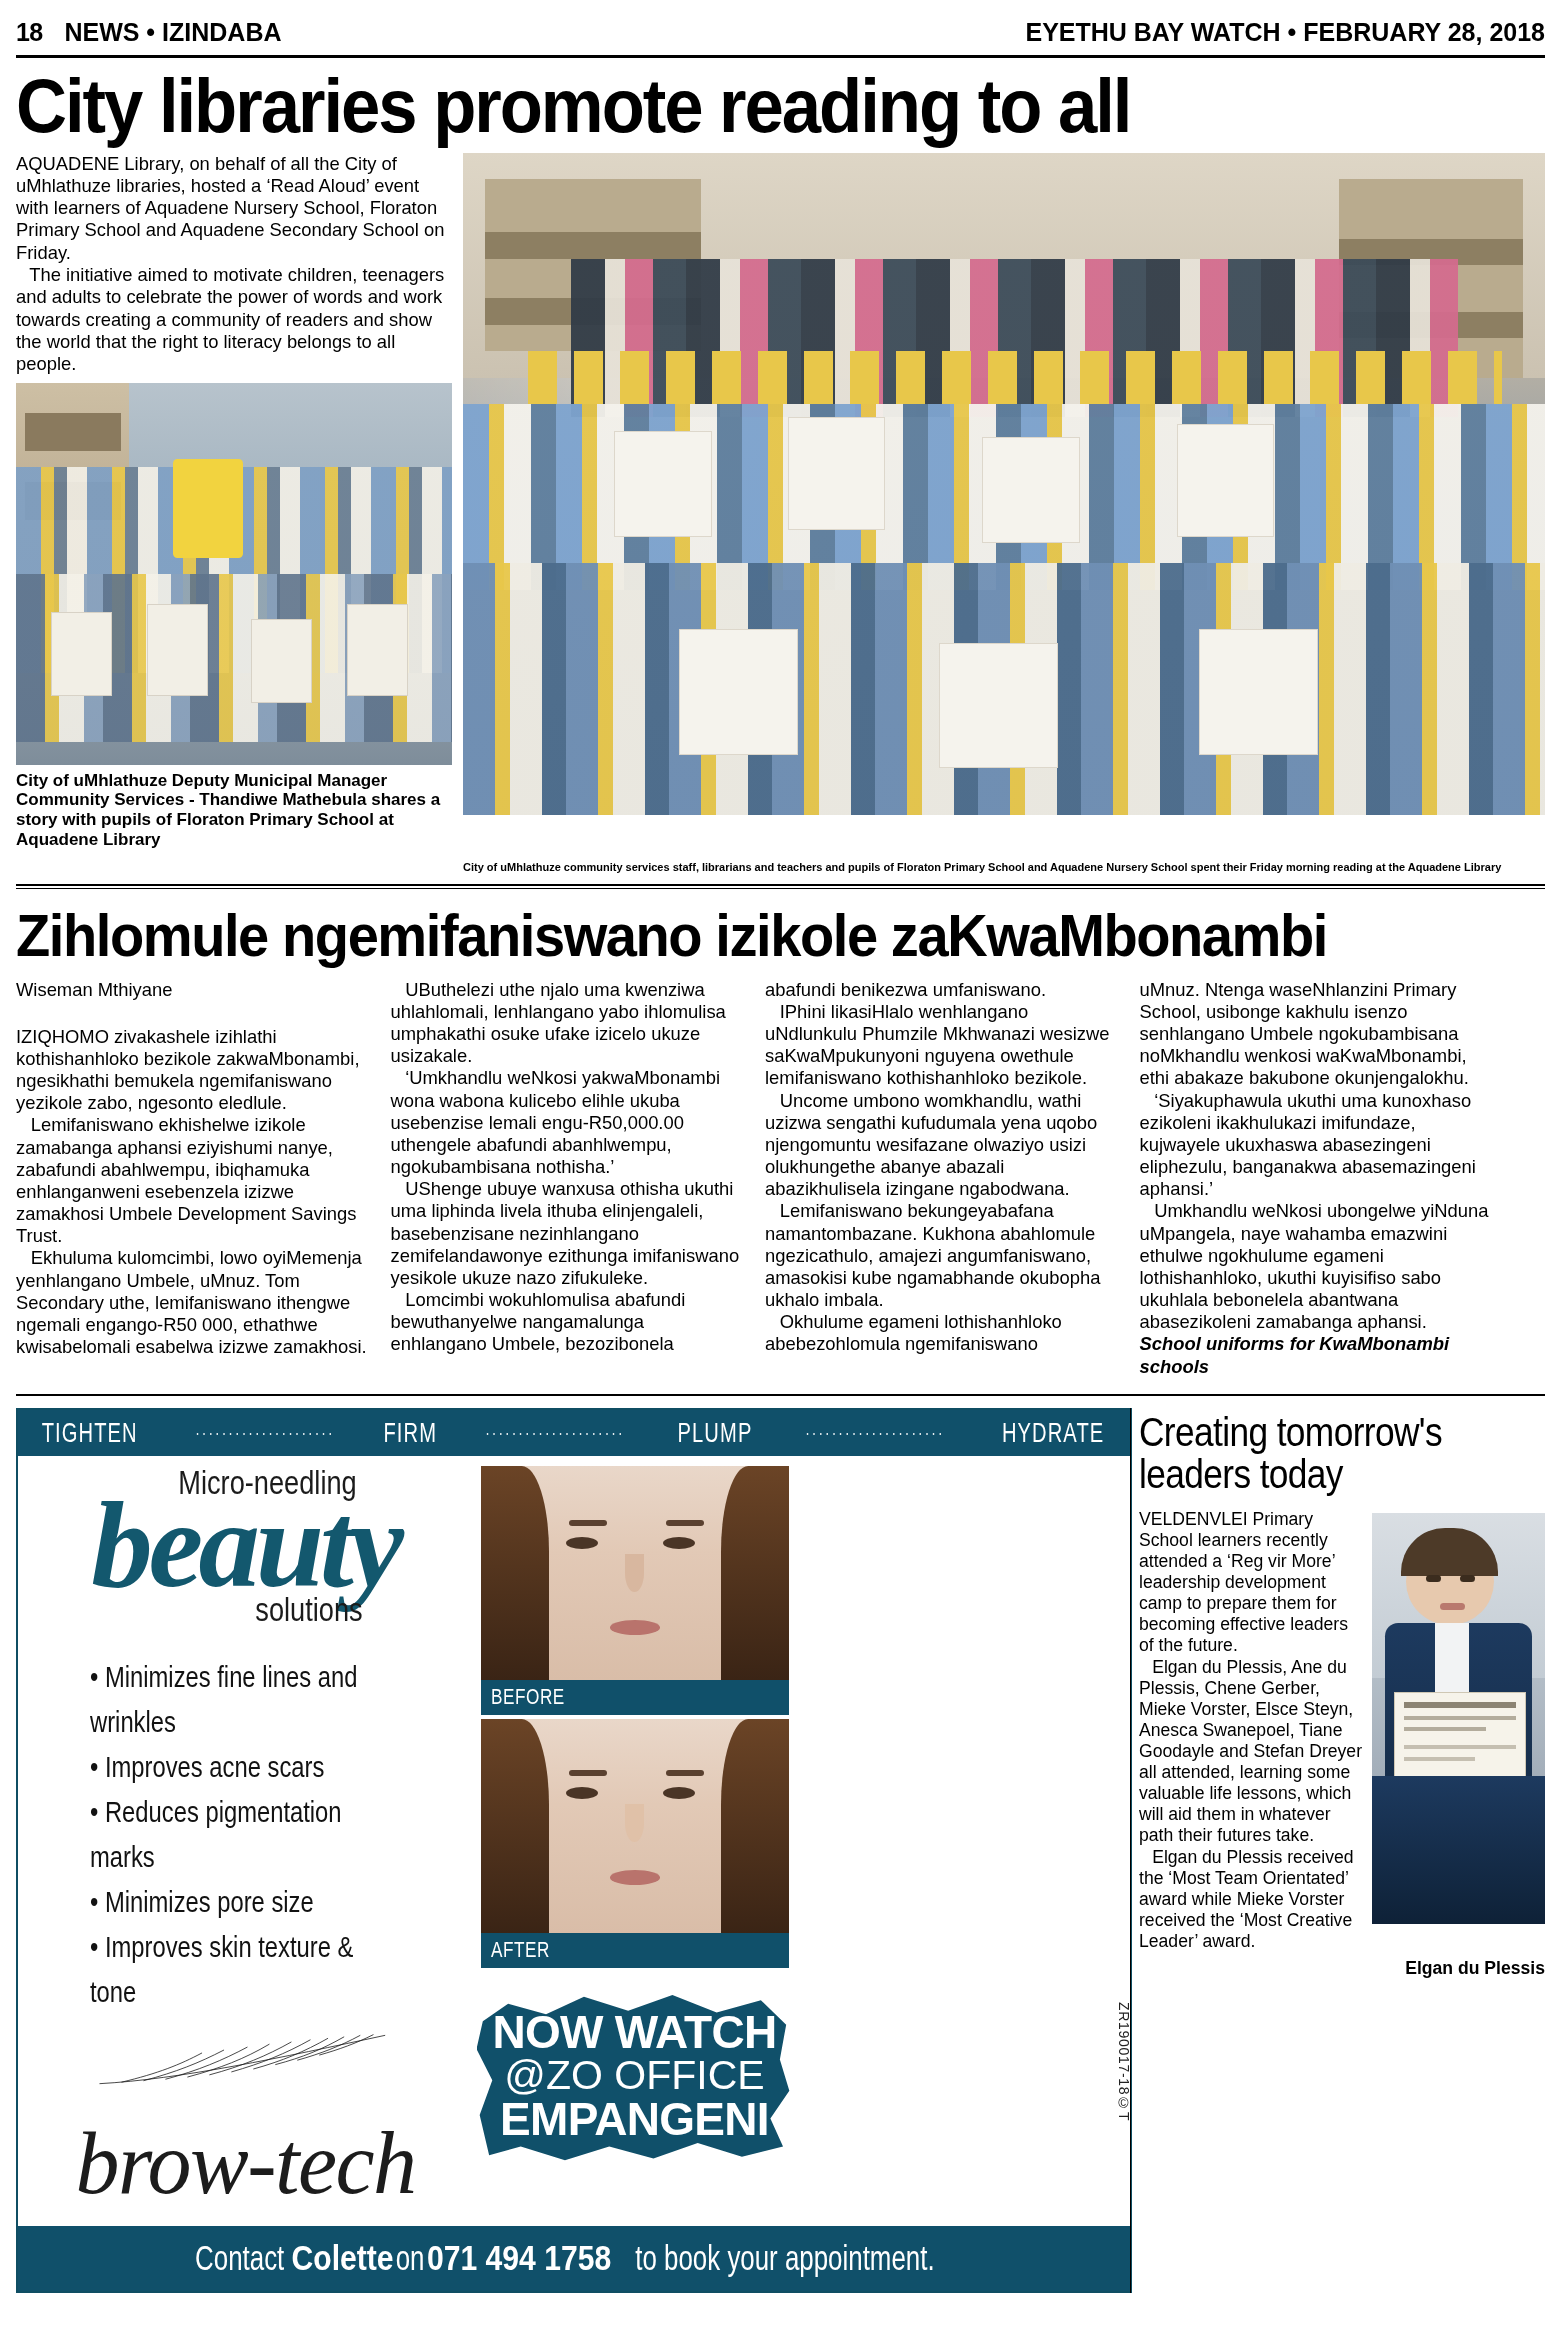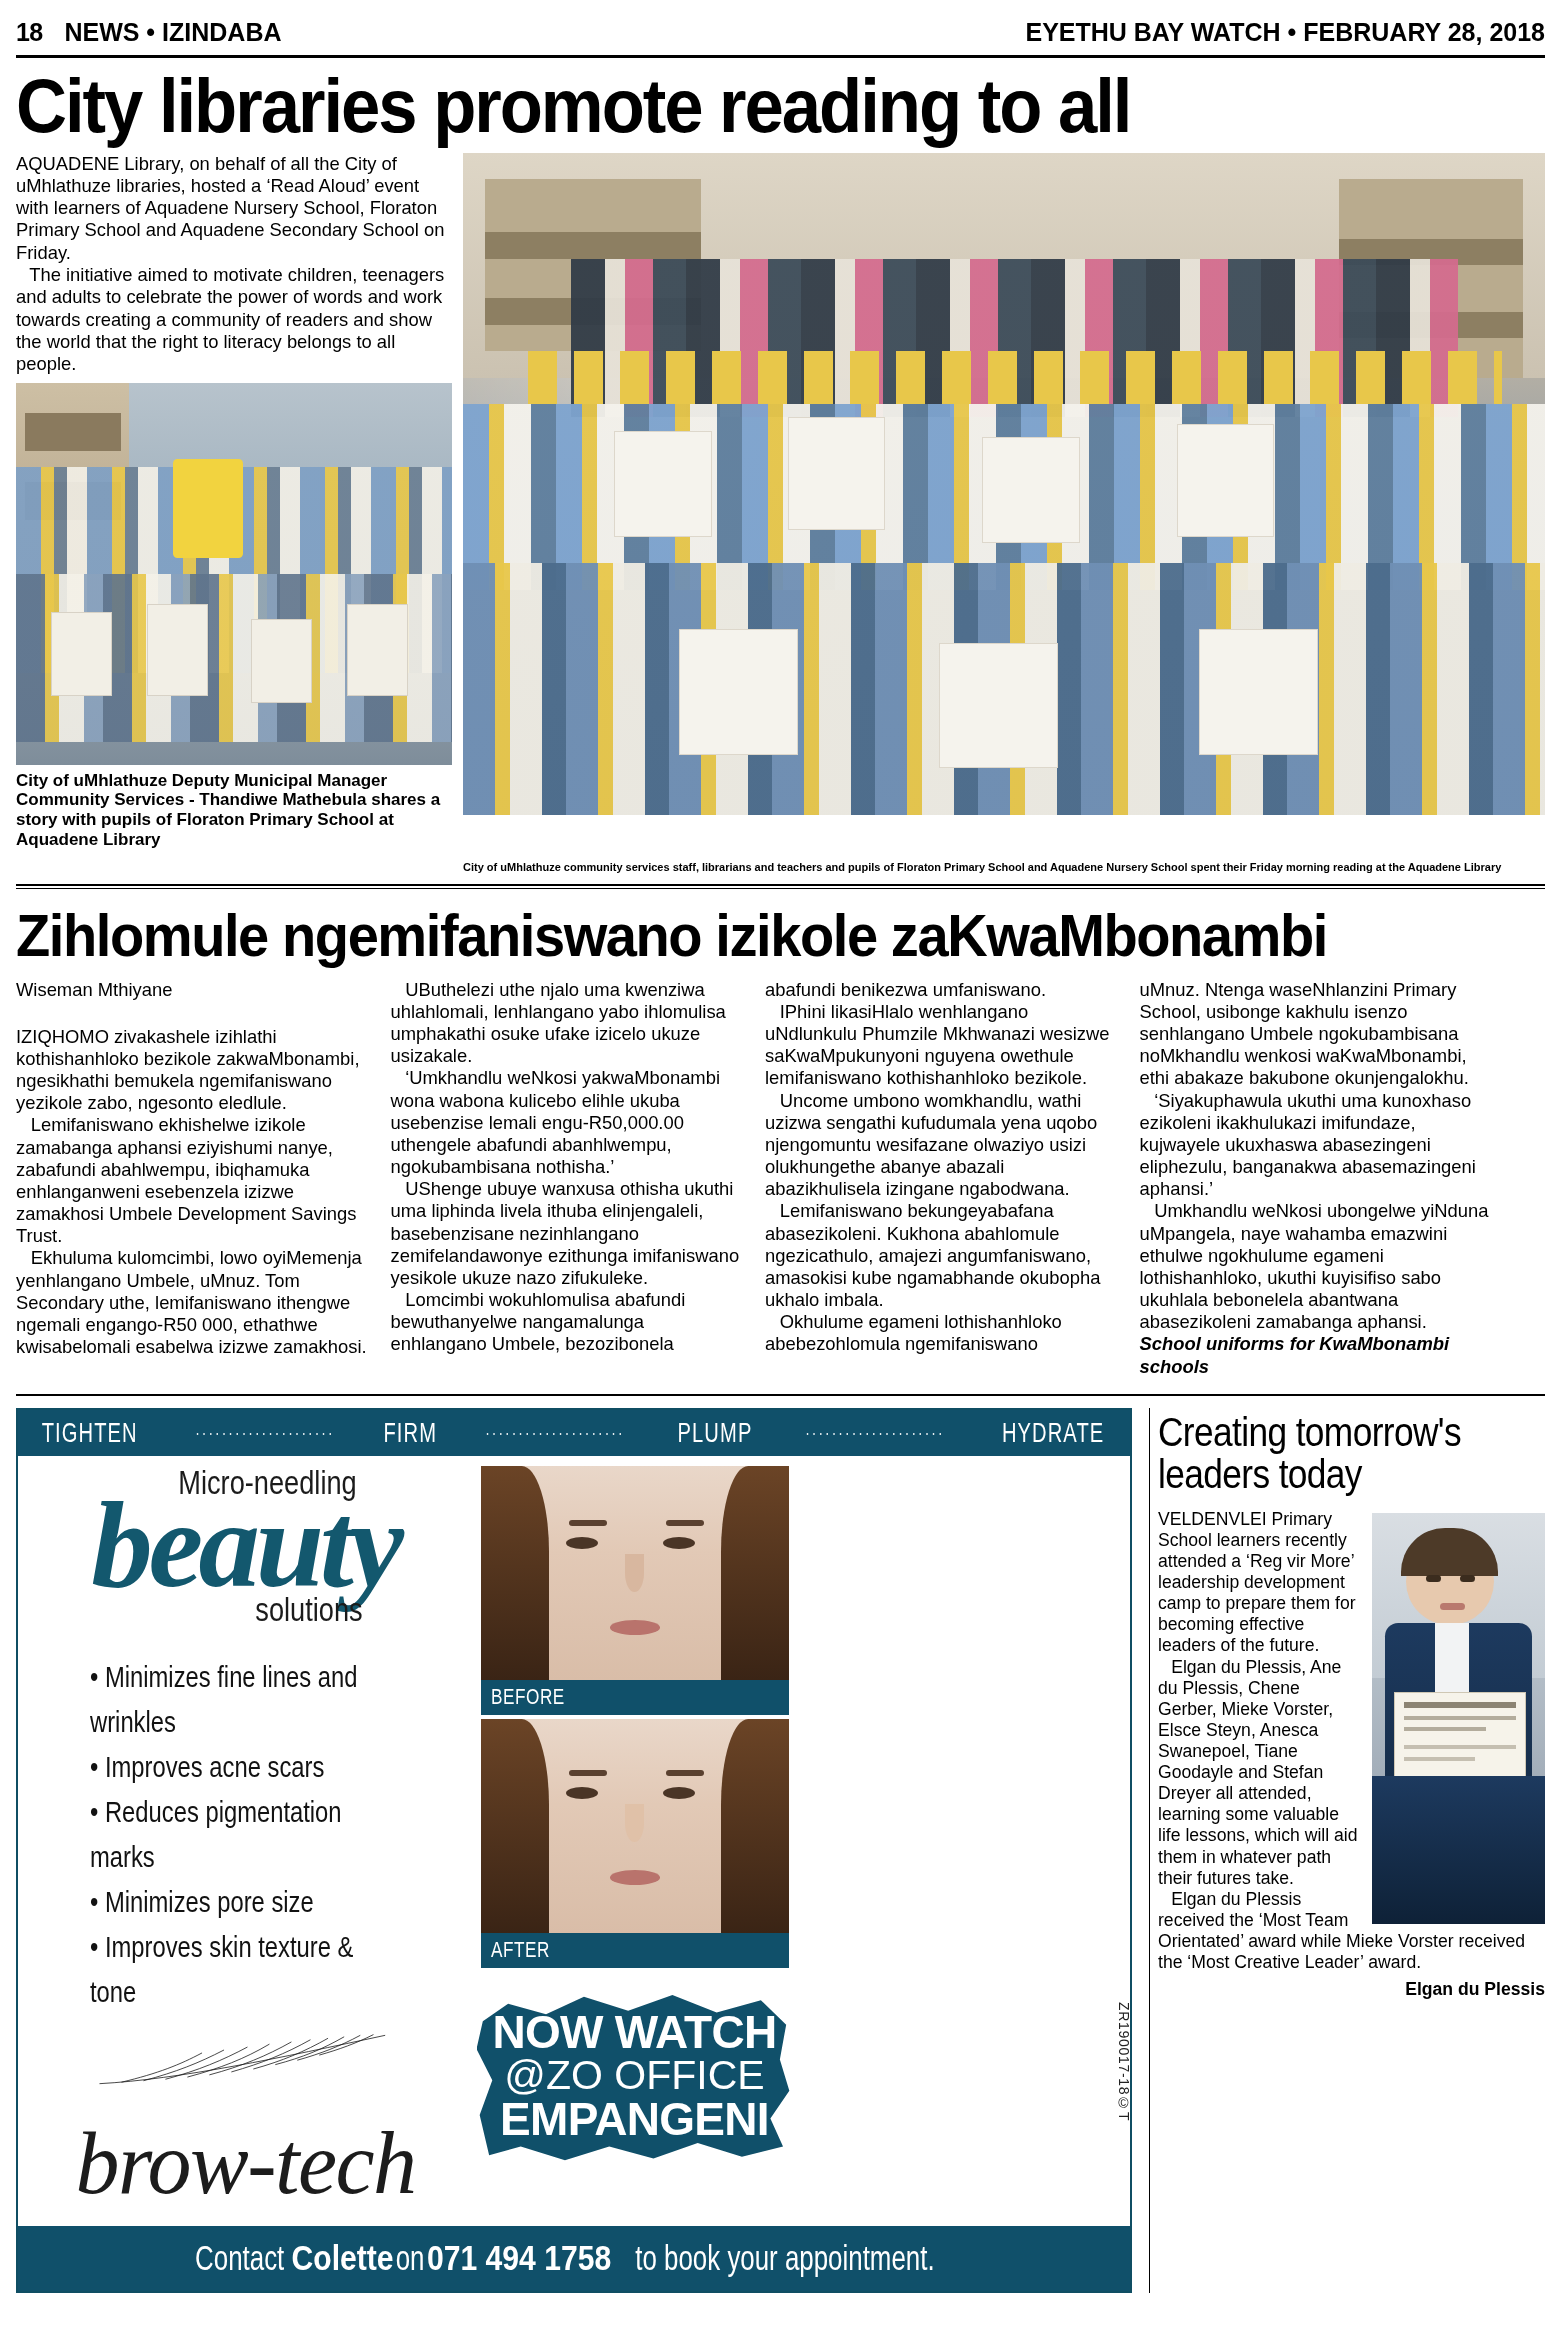--- a/index.html
+++ b/index.html
@@ -83,21 +83,21 @@
 
   .cols4 { display:flex; gap:23.5px; }
   .col { width:351px; flex:0 0 351px; }
   .col p { font-size:18.4px; line-height:1.205; margin:0; }
   .col p + p { text-indent:14.7px; }
   .col p.tagline { font-weight:bold; font-style:italic; text-indent:0; }
 
   .rule-bottom { border-top:2.2px solid #000; margin-top:16px; }
 
   
-  .bottom { display:flex; gap:26px; margin-top:11.8px; }
+  .bottom { display:flex; gap:7px; margin-top:11.8px; }
 
   
   .advert {
     width:1116px; flex:0 0 1116px;
     border:2.2px solid #0f4e63;
     background:#fff; position:relative;
   }
   .ad-topbar {
     background:#10506a; color:#fff;
     display:flex; align-items:center; justify-content:space-around;
@@ -323,21 +323,21 @@
     <div class="col">
       <p style="text-indent:14.7px">UButhelezi uthe njalo uma kwenziwa uhlahlomali, lenhlangano yabo ihlomulisa umphakathi osuke ufake izicelo ukuze usizakale.</p>
       <p>‘Umkhandlu weNkosi yakwaMbonambi wona wabona kulicebo elihle ukuba usebenzise lemali engu-R50,000.00 uthengele abafundi abanhlwempu, ngokubambisana nothisha.’</p>
       <p>UShenge ubuye wanxusa othisha ukuthi uma liphinda livela ithuba elinjengaleli, basebenzisane nezinhlangano zemifelandawonye ezithunga imifaniswano yesikole ukuze nazo zifukuleke.</p>
       <p>Lomcimbi wokuhlomulisa abafundi bewuthanyelwe nangamalunga enhlangano Umbele, bezozibonela</p>
     </div>
     <div class="col">
       <p>abafundi benikezwa umfaniswano.</p>
       <p>IPhini likasiHlalo wenhlangano uNdlunkulu Phumzile Mkhwanazi wesizwe saKwaMpukunyoni nguyena owethule lemifaniswano kothishanhloko bezikole.</p>
       <p>Uncome umbono womkhandlu, wathi uzizwa sengathi kufudumala yena uqobo njengomuntu wesifazane olwaziyo usizi olukhungethe abanye abazali abazikhulisela izingane ngabodwana.</p>
-      <p>Lemifaniswano bekungeyabafana abasezikoleni. Kukhona abahlomule ngezicathulo, amajezi angumfaniswano, amasokisi kube ngamabhande okubopha ukhalo imbala.</p>
+      <p>Lemifaniswano bekungeyabafana namantombazane. Kukhona abahlomule ngezicathulo, amajezi angumfaniswano, amasokisi kube ngamabhande okubopha ukhalo imbala.</p>
       <p>Okhulume egameni lothishanhloko abebezohlomula ngemifaniswano</p>
     </div>
     <div class="col">
       <p>uMnuz. Ntenga waseNhlanzini Primary School, usibonge kakhulu isenzo senhlangano Umbele ngokubambisana noMkhandlu wenkosi waKwaMbonambi, ethi abakaze bakubone okunjengalokhu.</p>
       <p>‘Siyakuphawula ukuthi uma kunoxhaso ezikoleni ikakhulukazi imifundaze, kujwayele ukuxhaswa abasezingeni eliphezulu, banganakwa abasemazingeni aphansi.’</p>
       <p>Umkhandlu weNkosi ubongelwe yiNduna uMpangela, naye wahamba emazwini ethulwe ngokhulume egameni lothishanhloko, ukuthi kuyisifiso sabo ukuhlala bebonelela abantwana abasezikoleni zamabanga aphansi.</p>
       <p class="tagline">School uniforms for KwaMbonambi schools</p>
     </div>
   </div>
 

